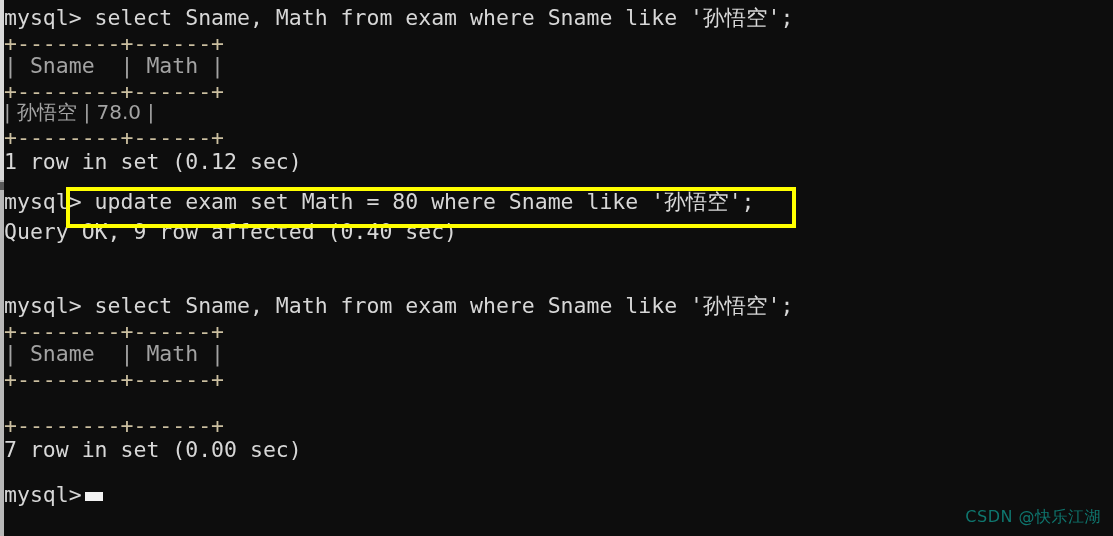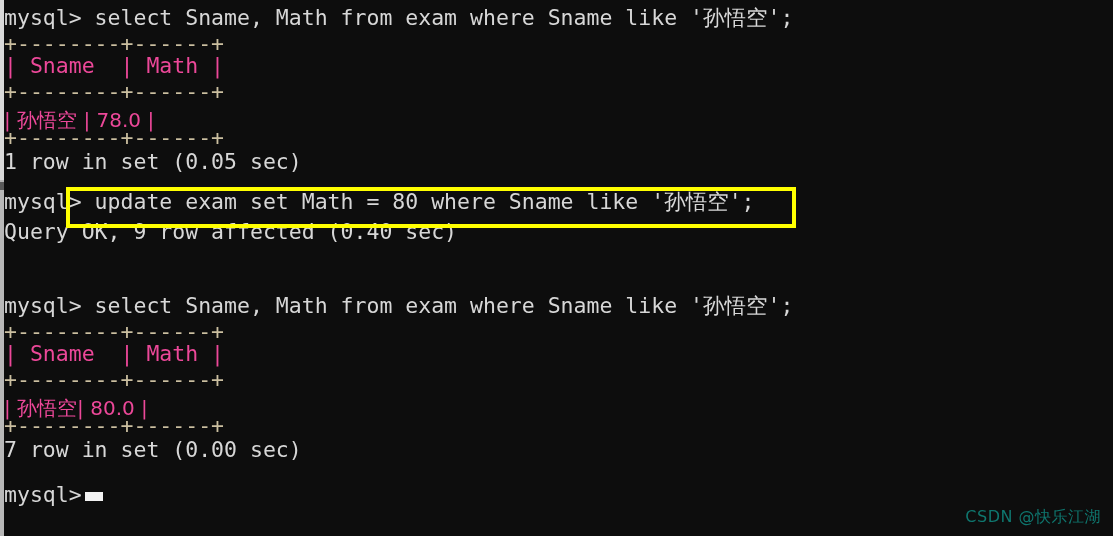--- a/index.html
+++ b/index.html
@@ -54,22 +54,22 @@
     left: 0;
     white-space: pre;
     font-size: 21.5px;
     line-height: 32px;
     height: 32px;
     color: #d7d7d7;
     letter-spacing: 0px;
     font-family: "DejaVu Sans Mono", "Liberation Mono", monospace;
   }
   .line.rule { color: #cbbfa0; }
-  .line.tbl  { color: #ec4899; }
-  .cjk { font-family: "DejaVu Sans", "Liberation Sans", sans-serif; font-size: 20px; margin-top: 8px; }
+  .line.tbl  { color: #a3a3a3; }
+  .cjk { font-family: "DejaVu Sans", "Liberation Sans", sans-serif; font-size: 20px; }
 
   
   #highlight-box {
     position: absolute;
     left: 66px;
     top: 187px;
     width: 730px;
     height: 41px;
     border: 4px solid #ffff00;
     box-sizing: border-box;
@@ -110,30 +110,29 @@
   </div>
 
   <div id="console">
 
     <div class="line" style="top:2px">mysql&gt; select Sname, Math from exam where Sname like '孙悟空';</div>
     <div class="line rule" style="top:28px">+--------+------+</div>
     <div class="line tbl" style="top:50px">| Sname  | Math |</div>
     <div class="line rule" style="top:76px">+--------+------+</div>
     <div class="line tbl cjk" style="top:96px">| 孙悟空 | 78.0 |</div>
     <div class="line rule" style="top:122px">+--------+------+</div>
-    <div class="line" style="top:146px">1 row in set (0.05 sec)</div>
+    <div class="line" style="top:146px">1 row in set (0.12 sec)</div>
 
     <div class="line" style="top:186px">mysql&gt; update exam set Math = 80 where Sname like '孙悟空';</div>
     <div class="line" style="top:216px">Query OK, 9 row affected (0.40 sec)</div>
 
     <div class="line" style="top:290px">mysql&gt; select Sname, Math from exam where Sname like '孙悟空';</div>
     <div class="line rule" style="top:316px">+--------+------+</div>
     <div class="line tbl" style="top:338px">| Sname  | Math |</div>
     <div class="line rule" style="top:364px">+--------+------+</div>
-    <div class="line tbl cjk" style="top:384px">| 孙悟空| 80.0 |</div>
     <div class="line rule" style="top:410px">+--------+------+</div>
     <div class="line" style="top:434px">7 row in set (0.00 sec)</div>
 
     <div class="line" style="top:479px">mysql&gt;</div>
   </div>
 
   <div id="cursor"></div>
 
   <div id="highlight-box"></div>
 

